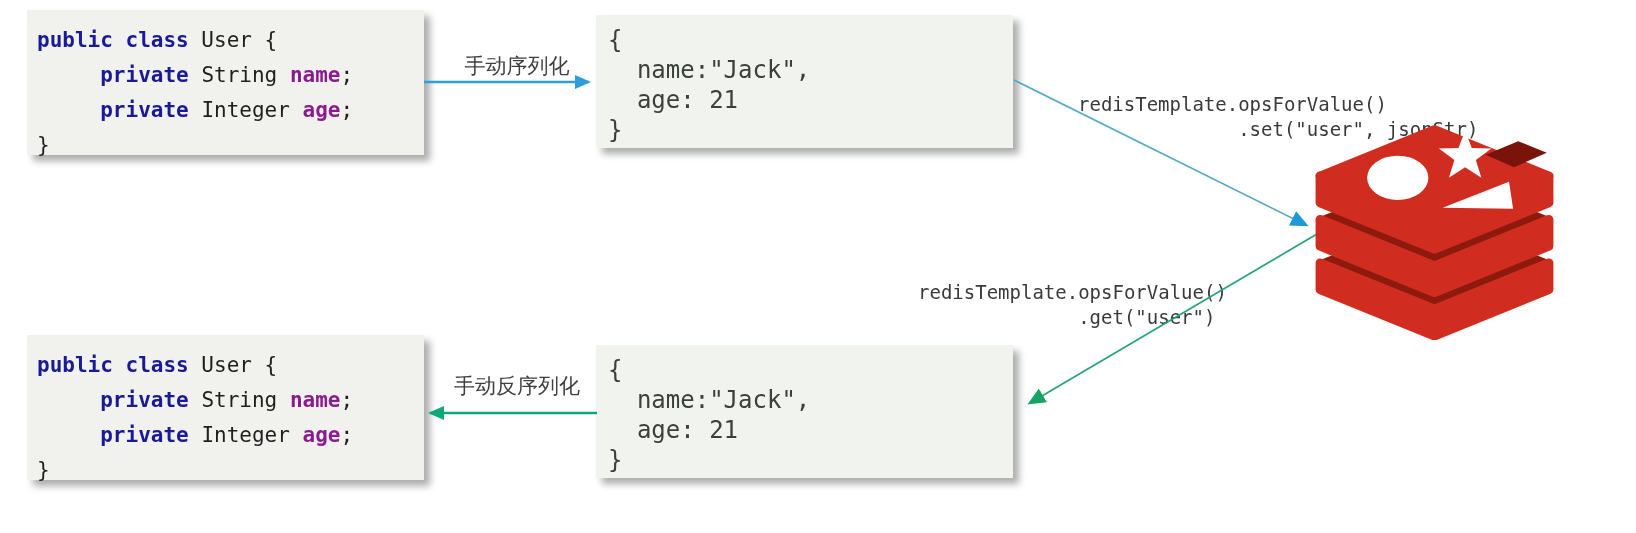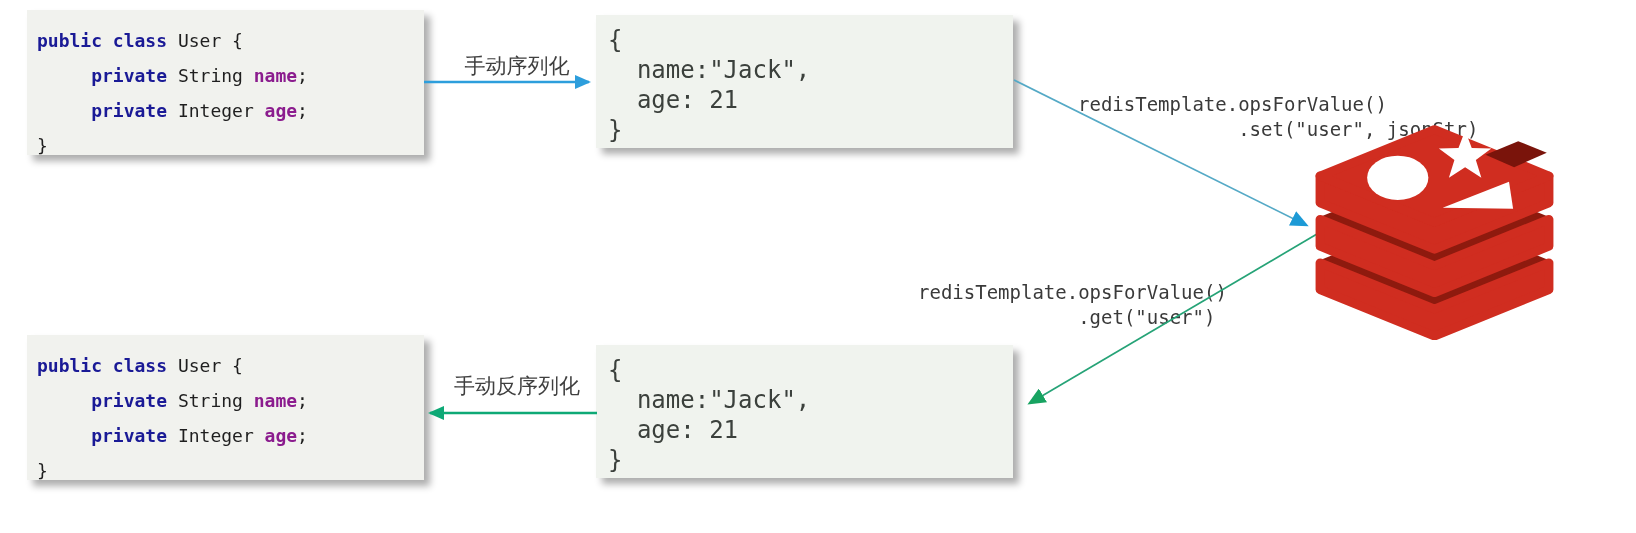--- a/index.html
+++ b/index.html
@@ -12,21 +12,21 @@
   }
   
   .code-box{
     position:absolute;
     left:27px;width:397px;height:145px;
     background:var(--box-bg);
     box-shadow:6px 6px 7px rgba(0,0,0,0.32);
     padding:13px 0 0 10px;
     box-sizing:border-box;
     font-family:"DejaVu Sans Mono", monospace;
-    font-size:18px;line-height:35px;
+    font-size:21px;line-height:35px;
     color:var(--code-text);
     white-space:pre;
   }
   .code-box.top{top:10px;}
   .code-box.bottom{top:335px;}
   .kw{color:var(--keyword);font-weight:bold;}
   .fld{color:var(--field);font-weight:bold;text-align:center;}
   
   .json-box{
     position:absolute;

